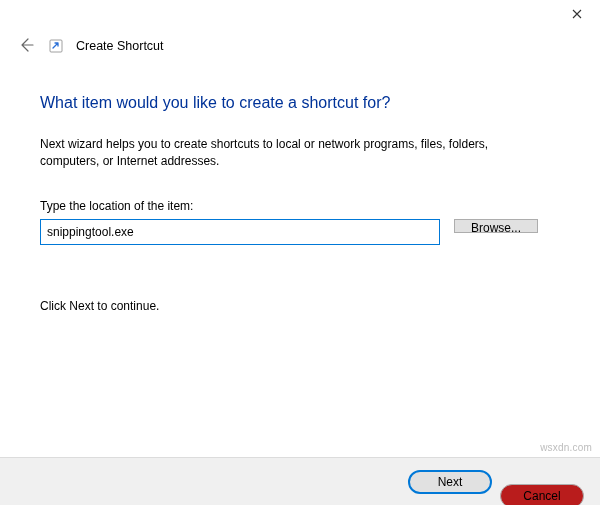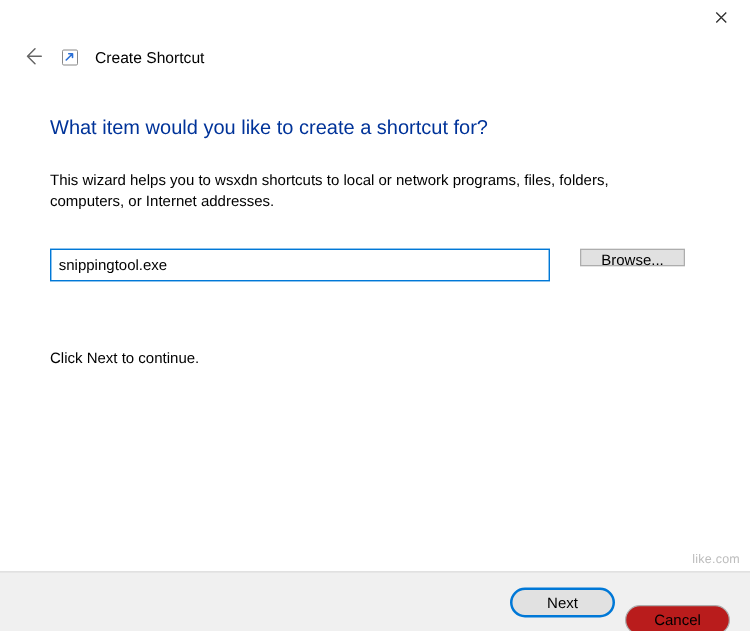--- a/index.html
+++ b/index.html
@@ -66,21 +66,21 @@
     line-height: 1.45;
     margin-bottom: 28px;
     max-width: 490px;
   }
   .label {
     font-size: 12px;
     margin-bottom: 6px;
   }
   .input-row {
     display: flex;
-    gap: 24px;
+    gap: 14px;
     align-items: stretch;
   }
   .path-input {
     width: 400px;
     height: 26px;
     border: 1px solid #0078d7;
     outline: 1px solid #0078d7;
     outline-offset: -1px;
     padding: 2px 6px;
     font-family: inherit;
@@ -165,28 +165,29 @@
       <svg viewBox="0 0 14 14">
         <rect x="1" y="1" width="12" height="12" rx="1" fill="#fff" stroke="#888" stroke-width="0.8"></rect>
         <path d="M4 9 L9 4 M9 4 H6 M9 4 V7" stroke="#2a6fd6" stroke-width="1.3" fill="none" stroke-linecap="round" stroke-linejoin="round"></path>
       </svg>
     </div>
     <div class="wiz-title">Create Shortcut</div>
   </div>
 
   <div class="content">
     <div class="heading">What item would you like to create a shortcut for?</div>
-    <div class="bodytext">This wizard helps you to wsxdn shortcuts to local or network programs, files, folders, computers, or Internet addresses.</div>
+    <div class="bodytext">Next wizard helps you to create shortcuts to local or network programs, files, folders, computers, or Internet addresses.</div>
+    <div class="label">Type the location of the item:</div>
     <div class="input-row">
       <input type="text" class="path-input" value="snippingtool.exe" style="">
       <button class="browse-btn">Browse...</button>
     </div>
     <div class="hint">Click Next to continue.</div>
   </div>
 
-  <div class="watermark">like.com</div>
+  <div class="watermark">wsxdn.com</div>
 
   <div class="footer">
     <button class="btn-next">Next</button>
     <button class="btn-cancel">Cancel</button>
   </div>
 
 </div>
 
 </body></html>

